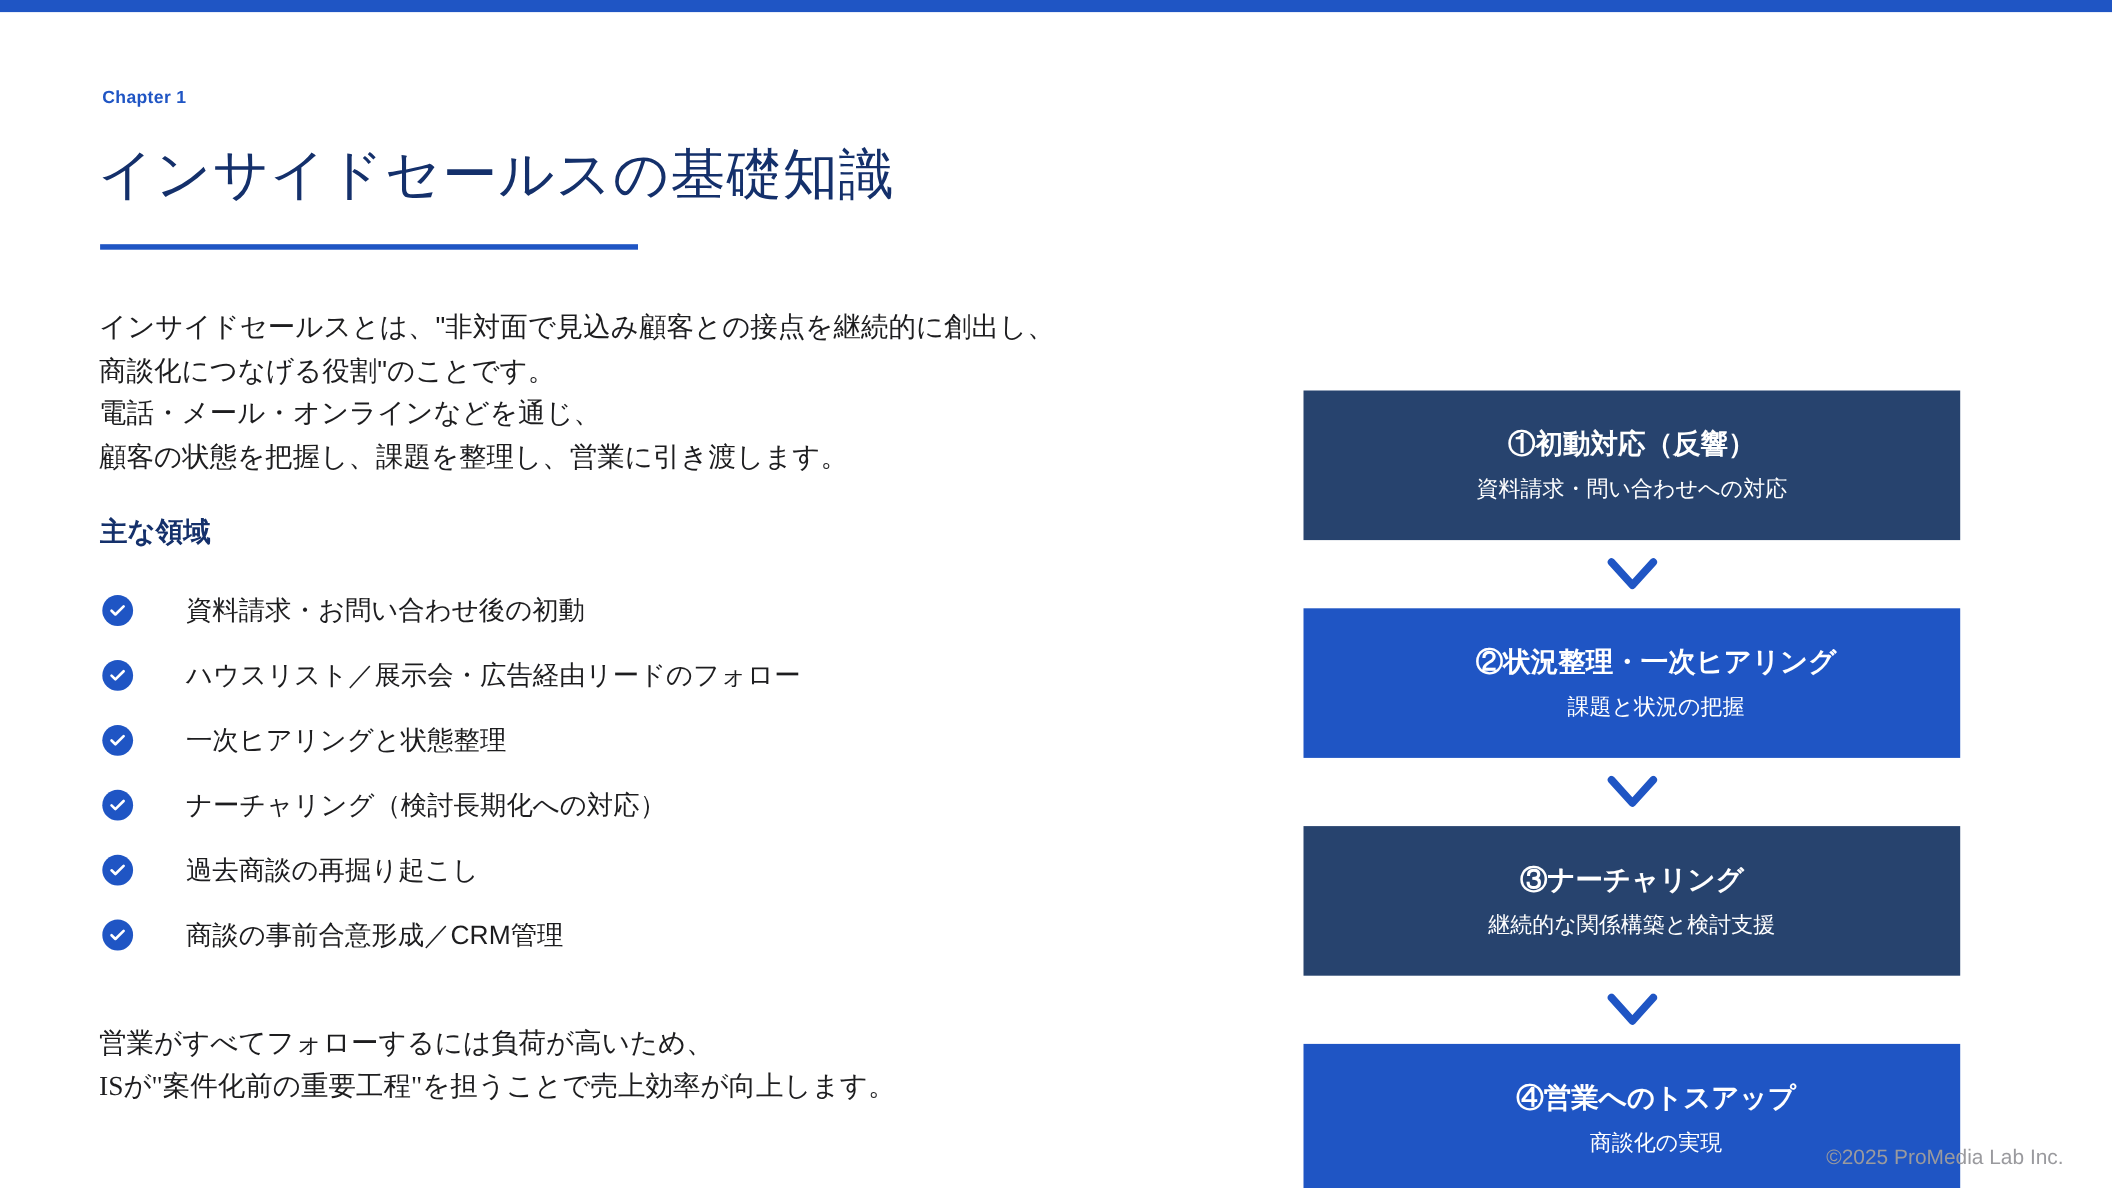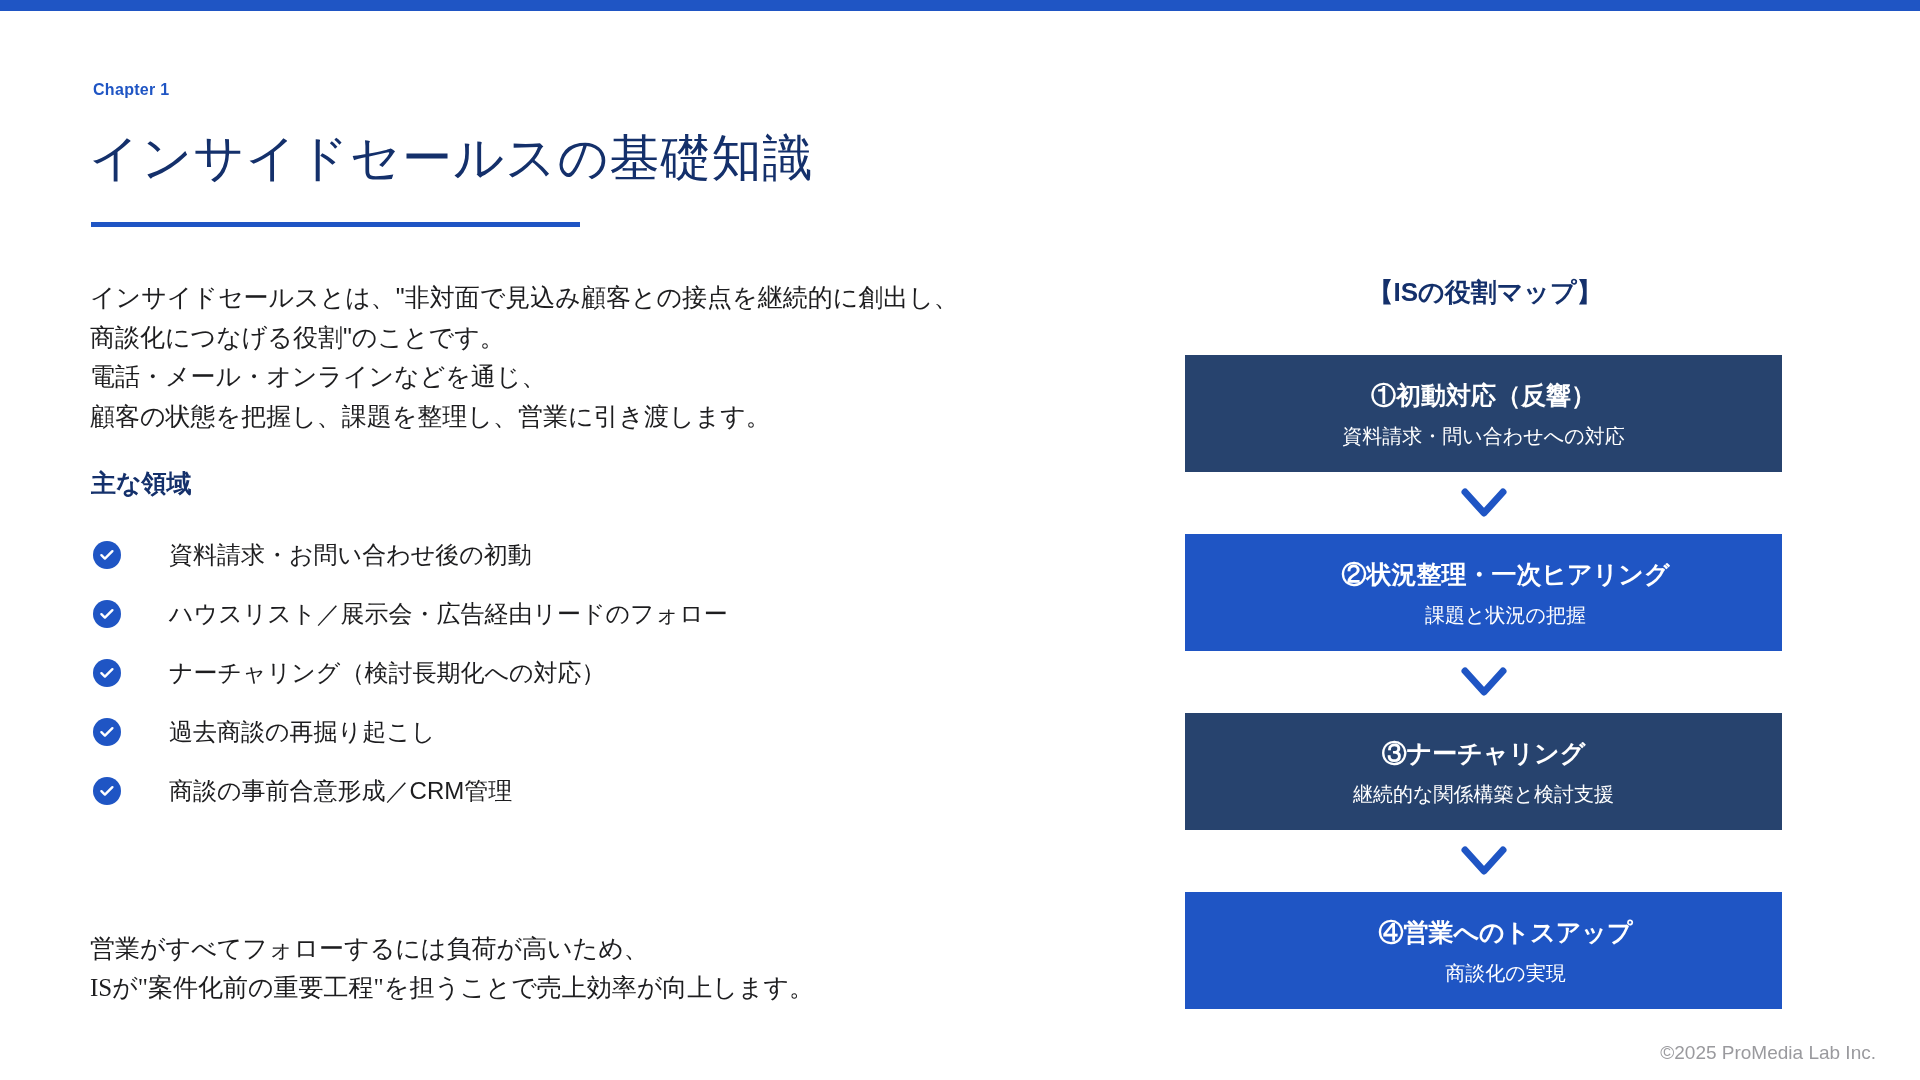--- a/index.html
+++ b/index.html
@@ -125,21 +125,21 @@
     color: #14306b;
   }
   .map {
     position: absolute;
     left: 1185px;
     top: 355px;
     width: 597px;
   }
   .map-box {
     width: 597px;
-    height: 117px;
+    height: 136px;
     box-sizing: border-box;
     display: flex;
     flex-direction: column;
     align-items: center;
     justify-content: center;
     color: #ffffff;
     text-align: center;
   }
   .map-box.dark { background: #27436e; }
   .map-box.bright { background: #1f55c4; padding-left: 44px; }
@@ -207,20 +207,28 @@
           </svg>
       </span>
       <span class="check-text">ハウスリスト／展示会・広告経由リードのフォロー</span>
     </div>
     <div class="check-item">
       <span class="check-icon">
         <svg width="18" height="18" viewBox="0 0 18 18">
             <path d="M3.4 9.2 L6.9 12.6 L14.4 5.2" fill="none" stroke="#ffffff" stroke-width="2.4" stroke-linecap="round" stroke-linejoin="round"></path>
           </svg>
       </span>
+      <span class="check-text">一次ヒアリングと状態整理</span>
+    </div>
+    <div class="check-item">
+      <span class="check-icon">
+        <svg width="18" height="18" viewBox="0 0 18 18">
+            <path d="M3.4 9.2 L6.9 12.6 L14.4 5.2" fill="none" stroke="#ffffff" stroke-width="2.4" stroke-linecap="round" stroke-linejoin="round"></path>
+          </svg>
+      </span>
       <span class="check-text">ナーチャリング（検討長期化への対応）</span>
     </div>
     <div class="check-item">
       <span class="check-icon">
         <svg width="18" height="18" viewBox="0 0 18 18">
             <path d="M3.4 9.2 L6.9 12.6 L14.4 5.2" fill="none" stroke="#ffffff" stroke-width="2.4" stroke-linecap="round" stroke-linejoin="round"></path>
           </svg>
       </span>
       <span class="check-text">過去商談の再掘り起こし</span>
     </div>
@@ -232,21 +240,20 @@
       </span>
       <span class="check-text">商談の事前合意形成／CRM管理</span>
     </div>
   </div>
 
   <div class="closing">
     <div>営業がすべてフォローするには負荷が高いため、</div>
     <div>ISが"案件化前の重要工程"を担うことで売上効率が向上します。</div>
   </div>
 
-  <div class="map-title">【ISの役割マップ】</div>
 
   <div class="map">
 
     <div class="map-box dark">
       <div class="bx-title">①初動対応（反響）</div>
       <div class="bx-sub">資料請求・問い合わせへの対応</div>
     </div>
 
     <div class="map-arrow">
       <svg width="46" height="30" viewBox="0 0 46 30">

